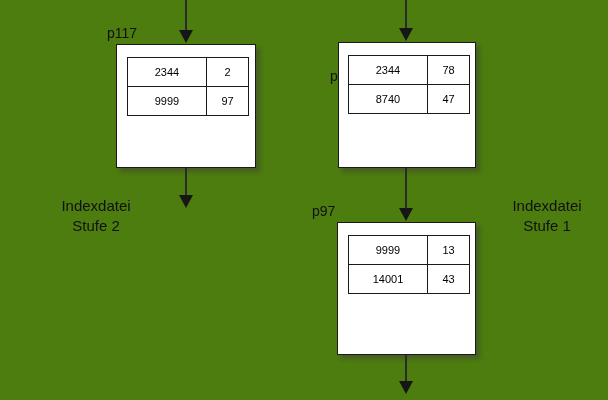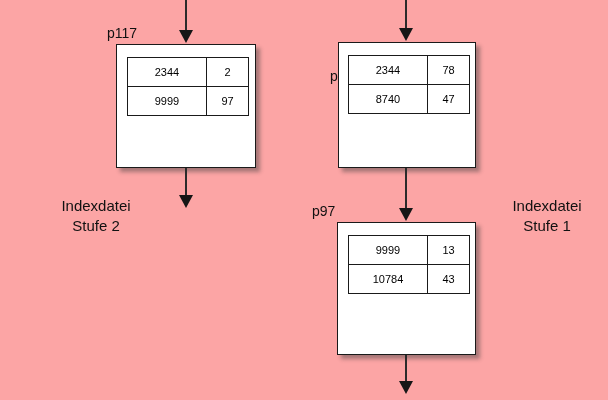--- a/index.html
+++ b/index.html
@@ -10,21 +10,21 @@
     width: 608px;
     height: 400px;
     background: #ffffff;
     font-family: "Liberation Sans", sans-serif;
     overflow: hidden;
   }
   #canvas {
     position: relative;
     width: 608px;
     height: 400px;
-    background: #fca5a5;
+    background: #4d7c0f;
   }
 
   
   .page-box {
     position: absolute;
     background: #ffffff;
     border: 1.6px solid #1a1a1a;
     box-shadow: 4px 4px 4px rgba(60,60,60,0.45);
     box-sizing: border-box;
   }
@@ -162,21 +162,21 @@
 
   <div class="page-box" style="left:337px; top:222px; width:139px; height:133px;"></div>
 
   <table class="entry-table" style="left:348px; top:235px;">
     <tbody>
       <tr>
         <td class="key-cell">9999</td>
         <td class="ptr-cell">13</td>
       </tr>
       <tr>
-        <td class="key-cell">10784</td>
+        <td class="key-cell">14001</td>
         <td class="ptr-cell">43</td>
       </tr>
     </tbody>
   </table>
 
   <div class="arrow" style="left:399px; top:355px; width:14px; height:40px;">
     <div class="shaft" style="height:28px;"></div>
     <div class="head" style="top:26px;"></div>
   </div>
 

